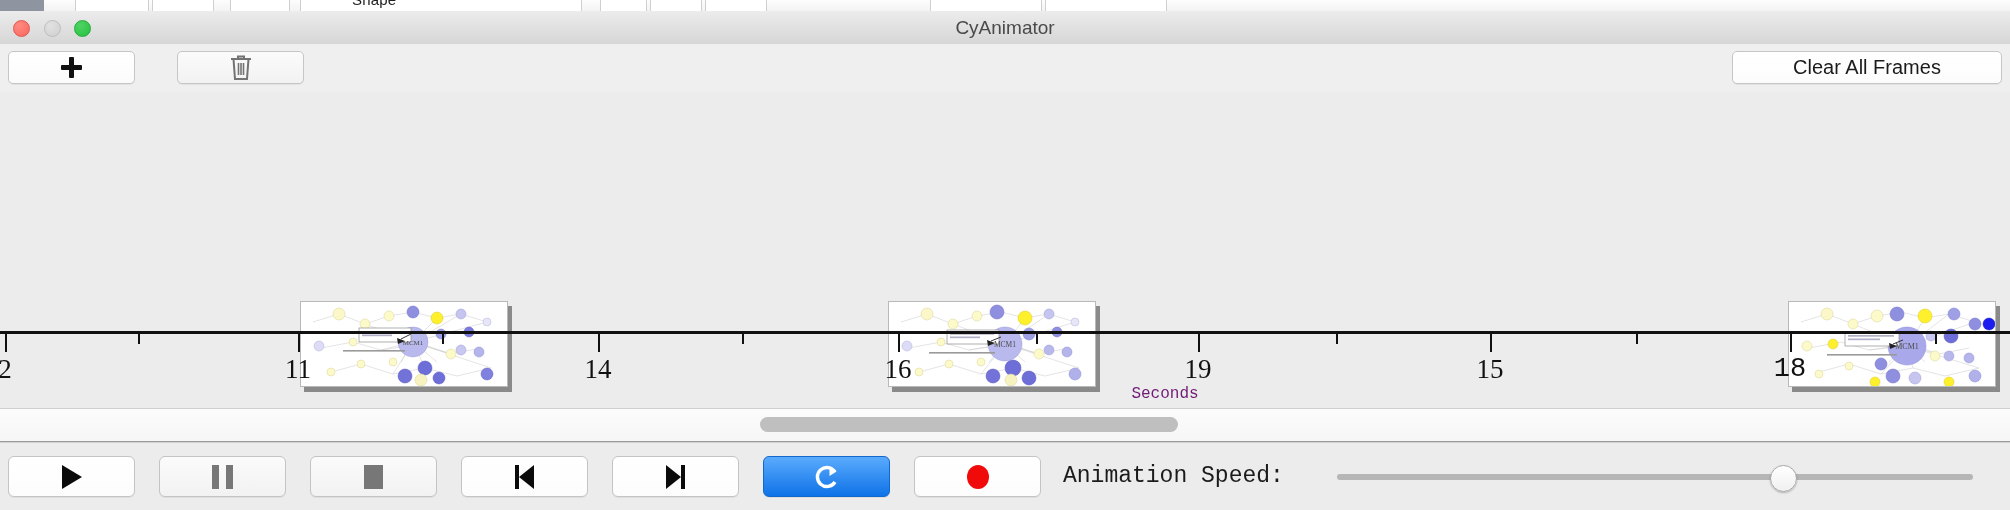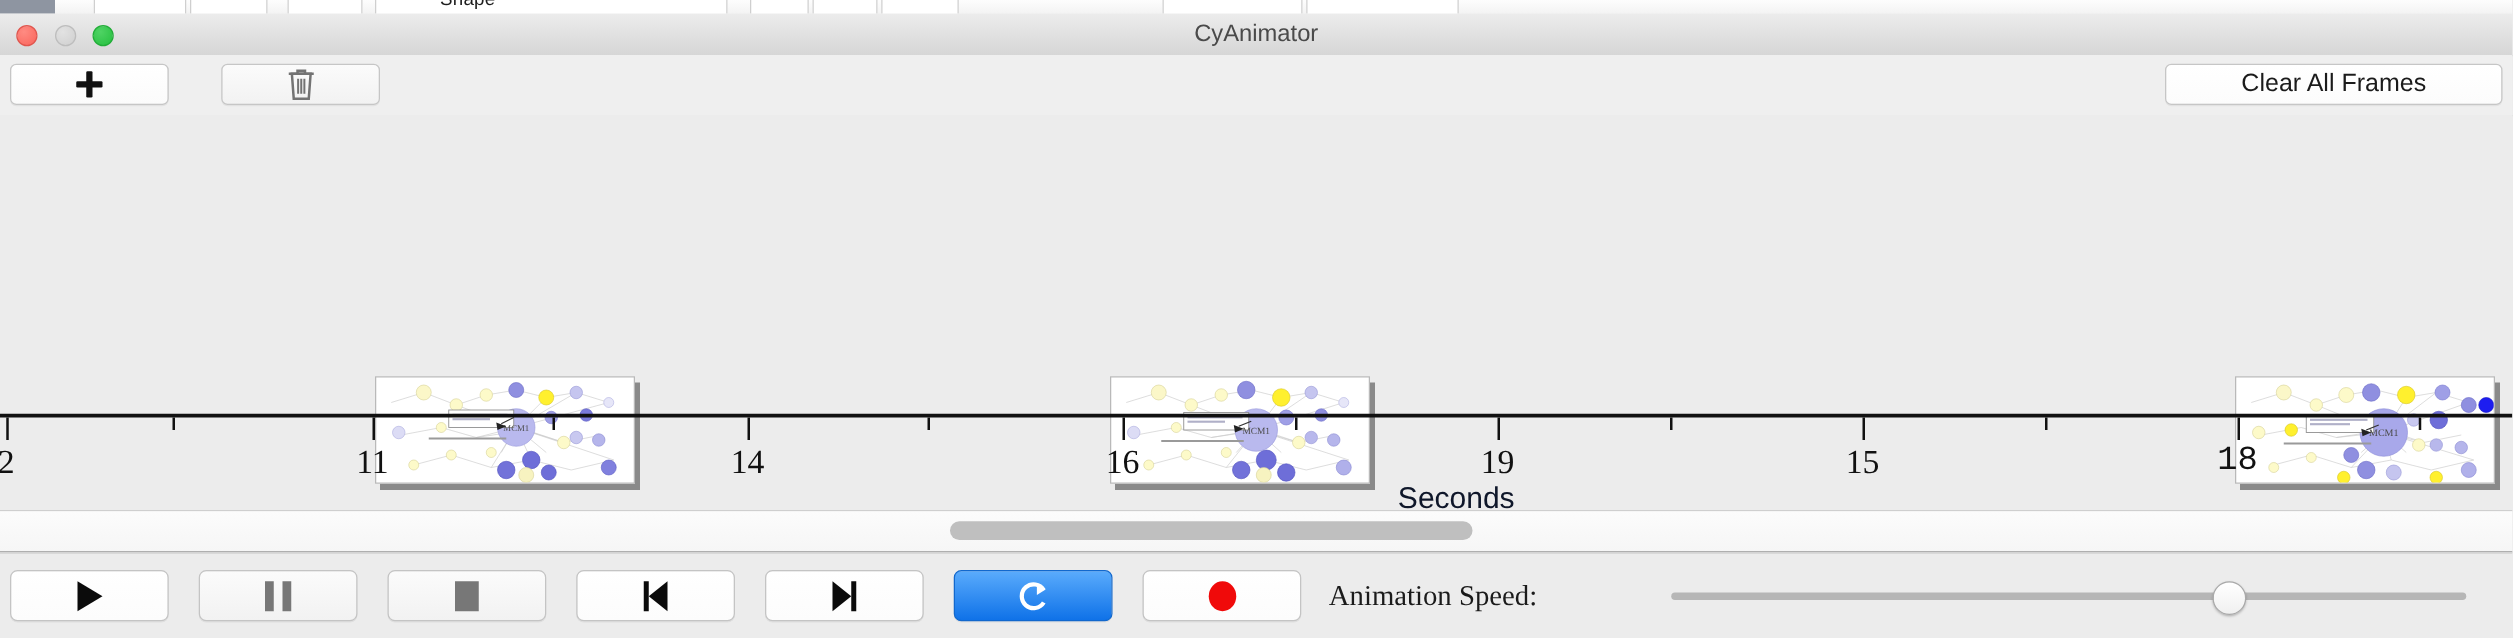--- a/index.html
+++ b/index.html
@@ -61,22 +61,22 @@
   .frame .paper{position:absolute;left:0;top:0;right:0;bottom:0;background:#fff;
     border:1px solid #b9b9b9;overflow:hidden;}
   .frame svg{position:absolute;left:0;top:0;}
 
   .axis{position:absolute;left:0;top:239px;width:2010px;height:3px;background:#111;}
   .tick{position:absolute;top:242px;width:2px;background:#111;}
   .tick.major{height:18px;}
   .tick.minor{height:10px;}
   .ticklabel{position:absolute;top:262px;font-size:27px;color:#111;
     font-family:"Liberation Serif",serif;transform:translateX(-50%);white-space:nowrap;}
-  .axis-title{position:absolute;top:293px;font-size:24px;color:#0f172a;
-    font-family:Liberation Sans, sans-serif;transform:translateX(-50%);}
+  .axis-title{position:absolute;top:293px;font-size:16px;color:#701a75;
+    font-family:Liberation Mono, monospace;transform:translateX(-50%);}
 
   
   .hscroll{position:absolute;left:0;top:409px;width:2010px;height:32px;
     background:linear-gradient(#fcfcfc,#f6f6f6);border-bottom:1px solid #9a9a9a;}
   .hthumb{position:absolute;top:8px;height:15px;border-radius:8px;background:#bfbfbf;}
 
   
   .controls{position:absolute;left:0;top:442px;width:2010px;height:68px;background:#ececec;
     border-top:1px solid #d2d2d2;}
   .cbtn{position:absolute;top:13px;height:41px;border:1px solid #c4c4c4;border-radius:6px;
@@ -95,21 +95,21 @@
   .ico-prev i{display:block;width:4px;height:24px;background:#0b0b0b;}
   .ico-prev b{display:block;width:0;height:0;border-right:15px solid #0b0b0b;
     border-top:12px solid transparent;border-bottom:12px solid transparent;}
   .ico-next{display:flex;align-items:center;}
   .ico-next b{display:block;width:0;height:0;border-left:15px solid #0b0b0b;
     border-top:12px solid transparent;border-bottom:12px solid transparent;}
   .ico-next i{display:block;width:4px;height:24px;background:#0b0b0b;}
   .ico-rec{width:22px;height:24px;border-radius:50%;background:#f00a0a;}
 
   .speed-label{position:absolute;top:13px;height:41px;line-height:41px;
-    font-size:23px;color:#1b1b1b;font-family:Liberation Serif, serif;white-space:nowrap;}
+    font-size:23px;color:#1b1b1b;font-family:Liberation Mono, monospace;white-space:nowrap;}
   .slider{position:absolute;top:31px;height:6px;border-radius:3px;background:#b6b6b6;}
   .knob{position:absolute;top:22px;width:25px;height:25px;border-radius:50%;
     background:linear-gradient(#ffffff,#f0f0f0);border:1px solid #a9a9a9;
     box-shadow:0 1px 2px rgba(0,0,0,.25);}
 </style>
 </head>
 <body>
 
 <div class="app">
 

